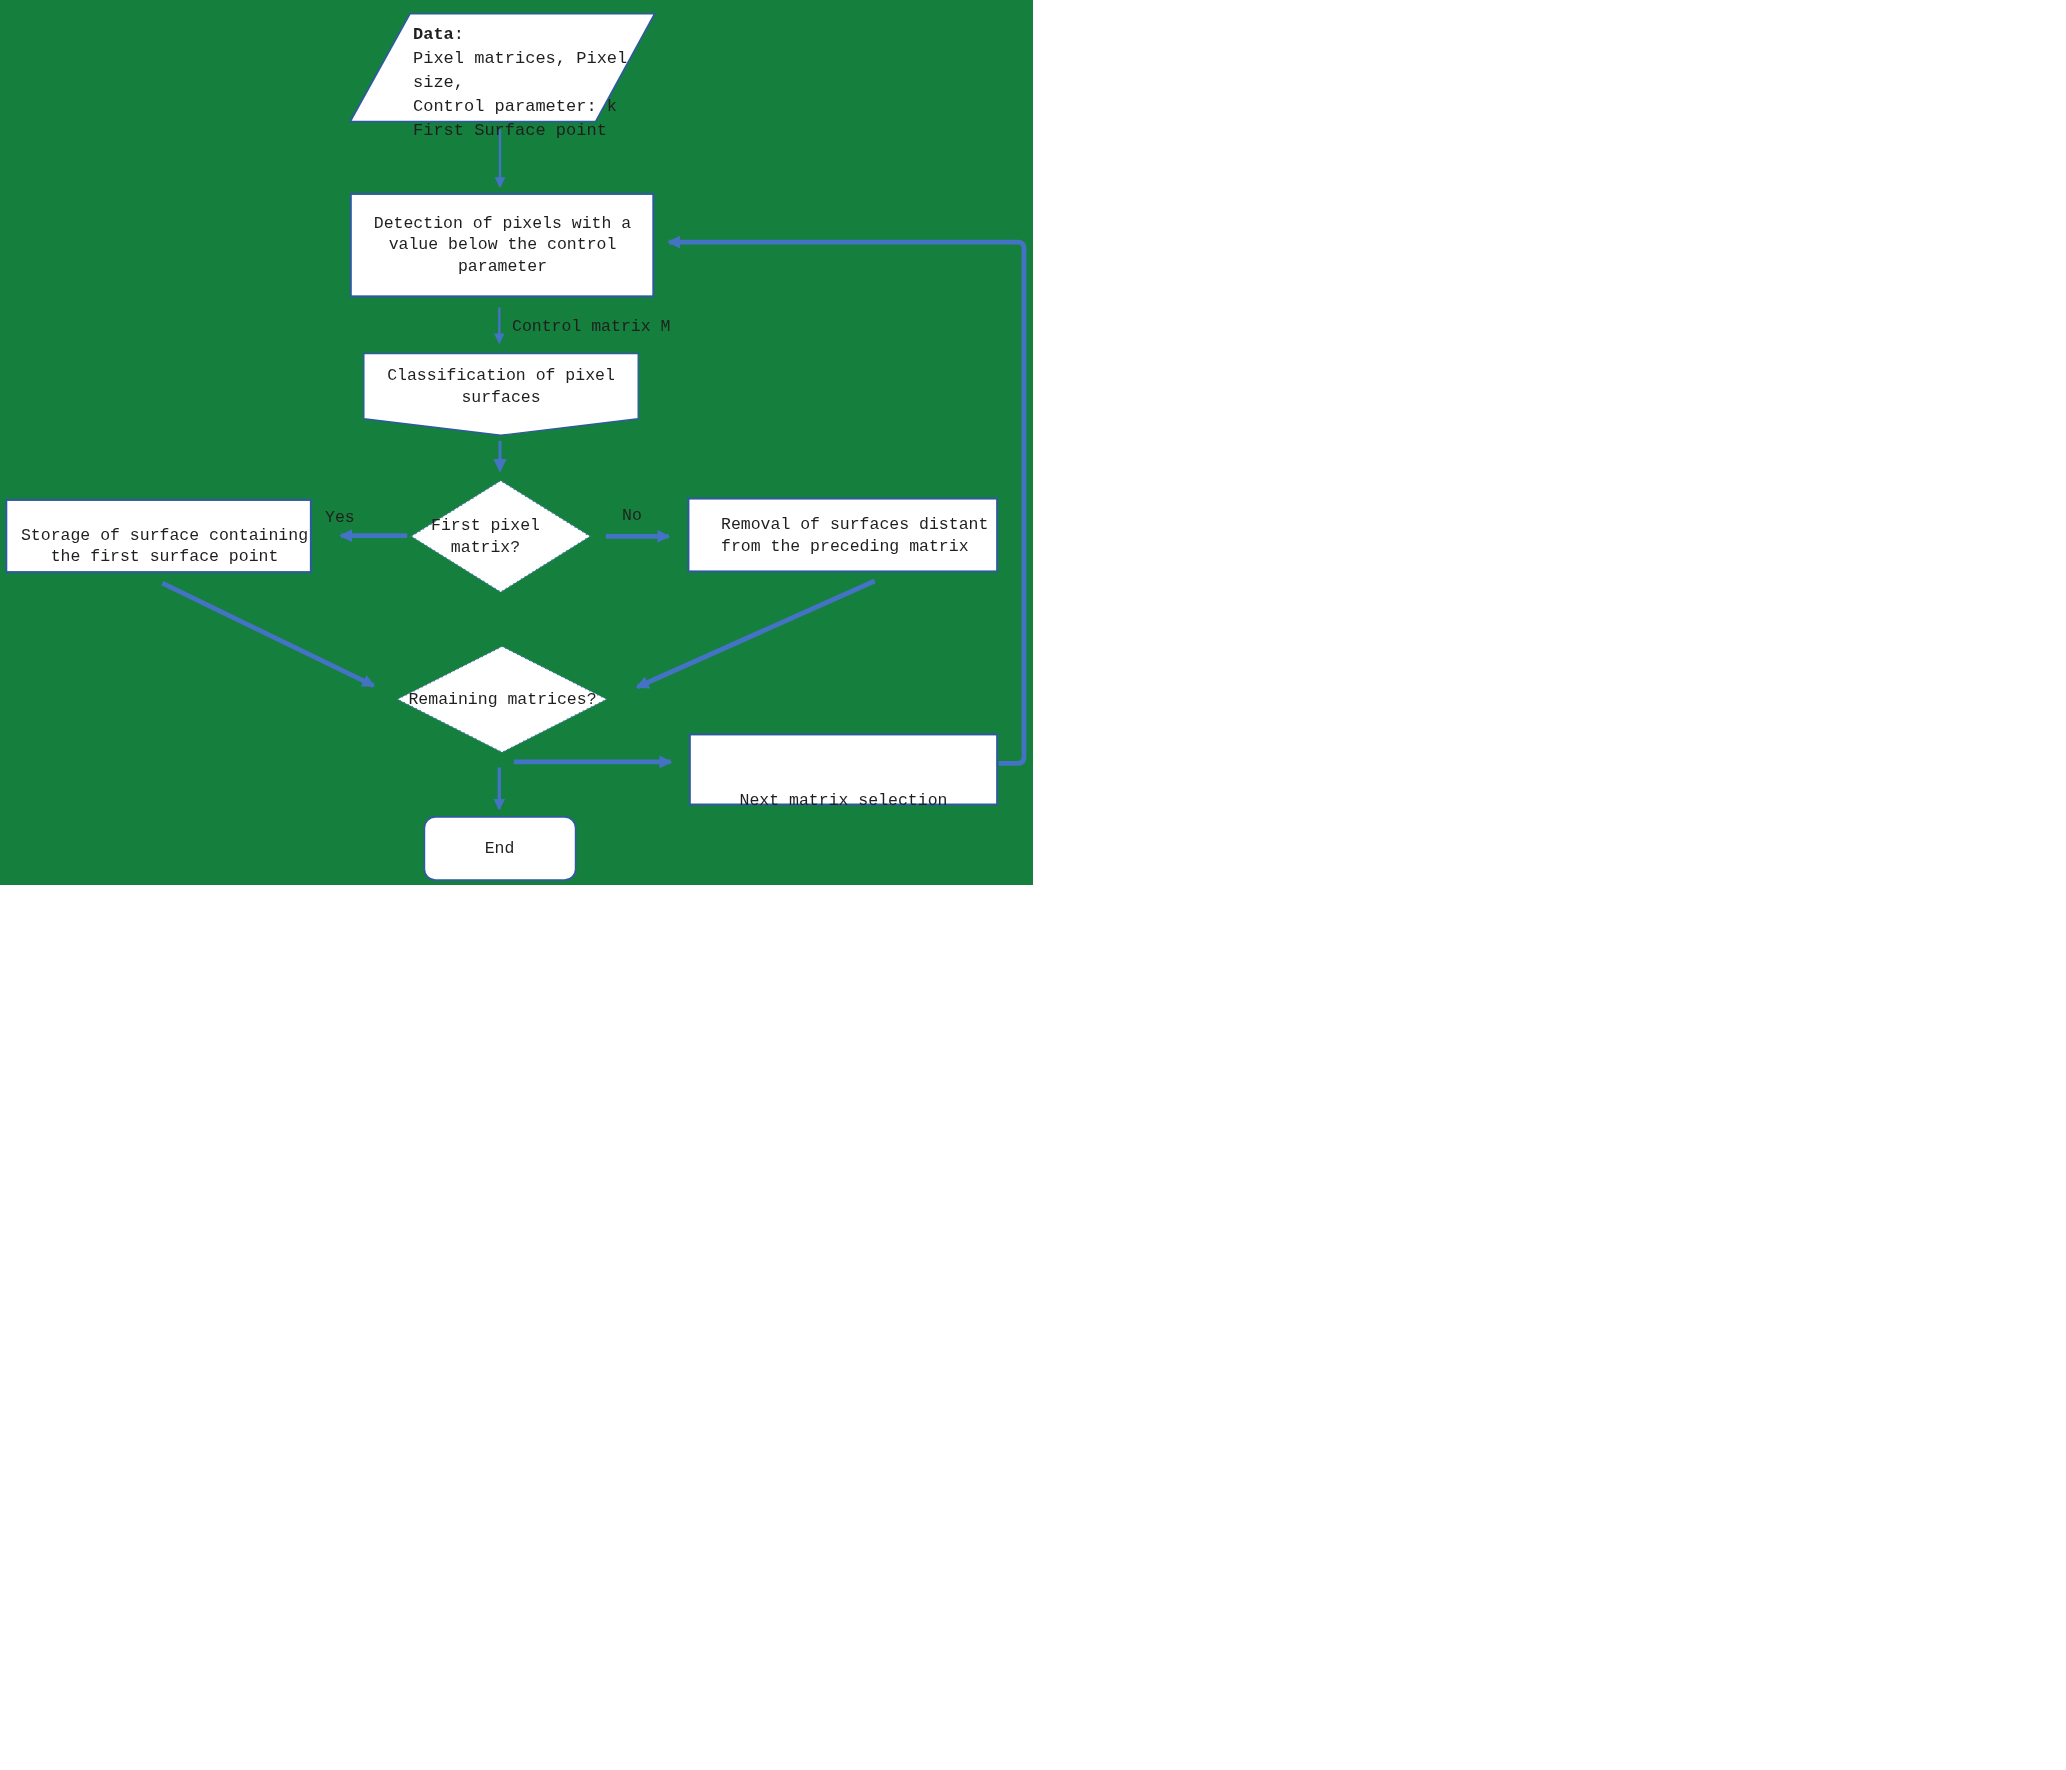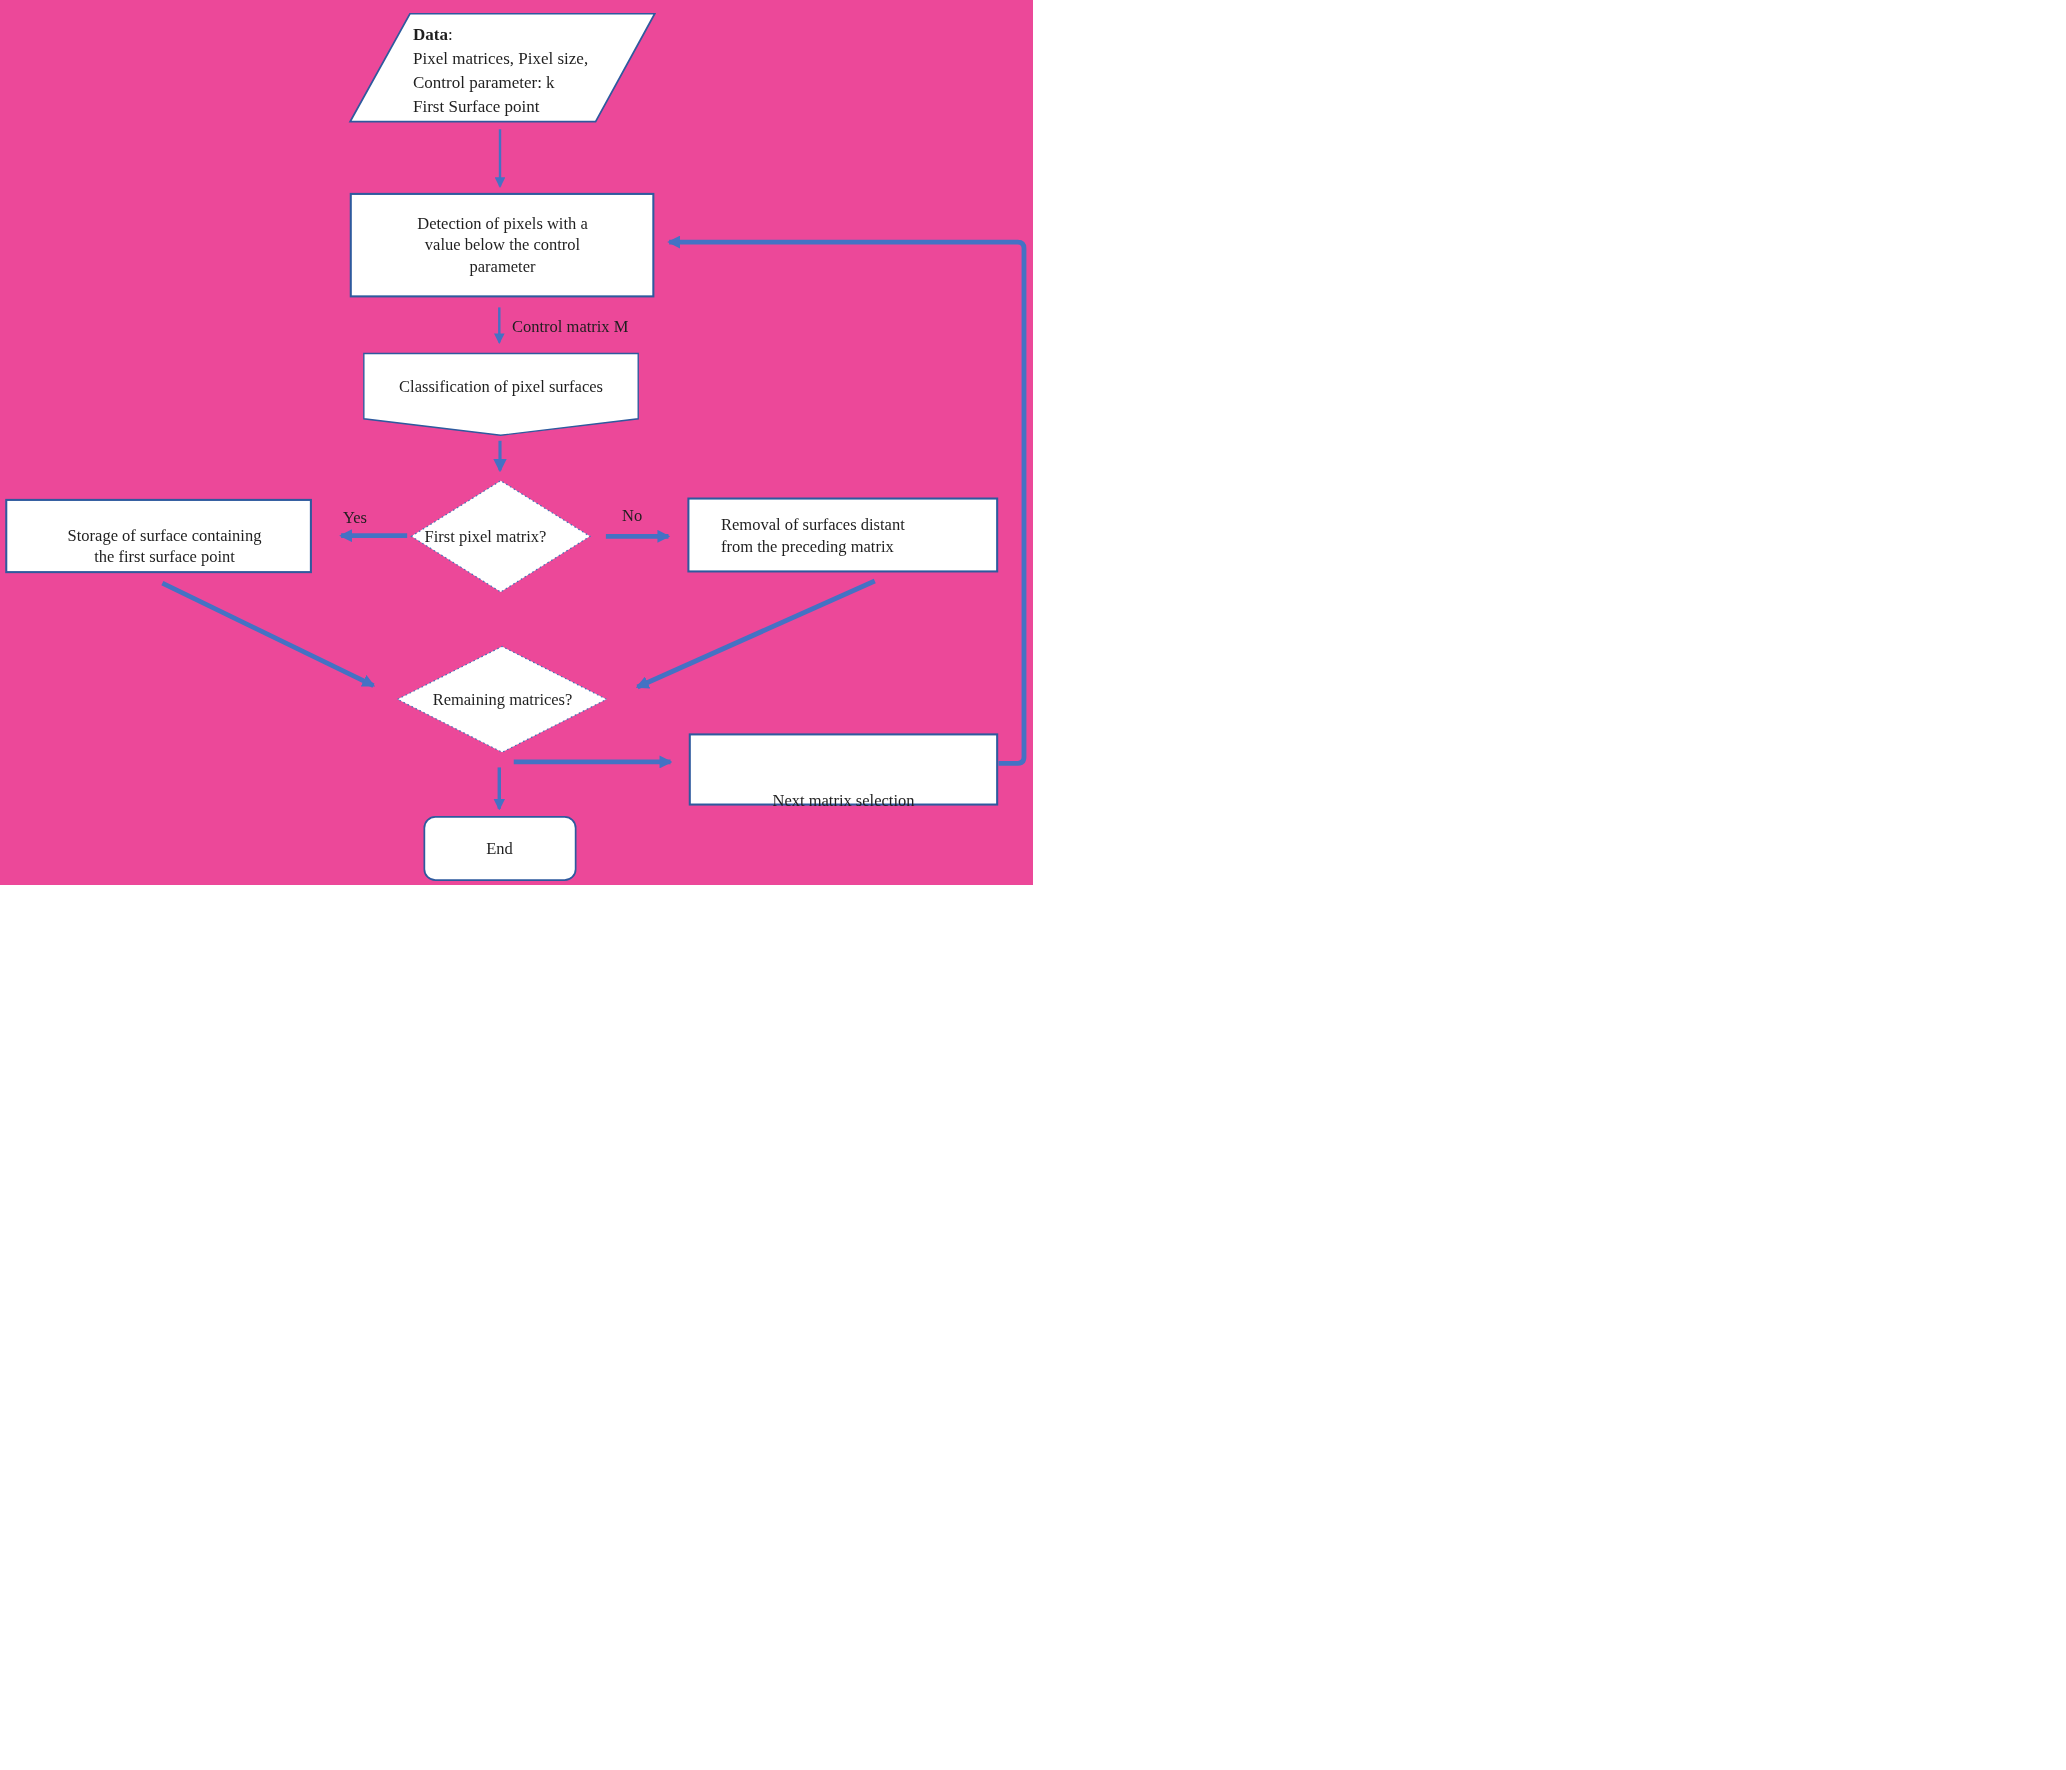--- a/index.html
+++ b/index.html
@@ -4,22 +4,22 @@
 <style>
   html, body {
     margin: 0;
     padding: 0;
     background: #ffffff;
   }
   #canvas {
     position: relative;
     width: 1033px;
     height: 885px;
-    background: #ec4899;
-    font-family: Liberation Serif, serif;
+    background: #15803d;
+    font-family: Liberation Mono, monospace;
     color: #1f1f1f;
   }
   #shapes {
     position: absolute;
     left: 0; top: 0;
     width: 1033px;
     height: 885px;
   }
   .txt {
     position: absolute;
@@ -114,21 +114,21 @@
   </div>
 
   <div class="txt" style="left:364px; top:354px; width:274px; height:65px;">
     <div>Classification of pixel surfaces</div>
   </div>
 
   <div class="txt" style="left:396px; top:481px; width:179px; height:111px;">
     <div>First pixel matrix?</div>
   </div>
 
-  <div class="lbl" style="left:343px; top:508px;text-align:center;">Yes</div>
+  <div class="lbl" style="left:325px; top:508px;text-align:center;">Yes</div>
 
   <div class="lbl" style="left:622px; top:506px;">No</div>
 
   <div class="lbl" style="left:512px; top:317px;">Control matrix M</div>
 
   <div class="txt" style="left:12px; top:500px; width:305px; height:92px;">
     <div>Storage of surface containing</div>
     <div>the first surface point</div>
   </div>
 

